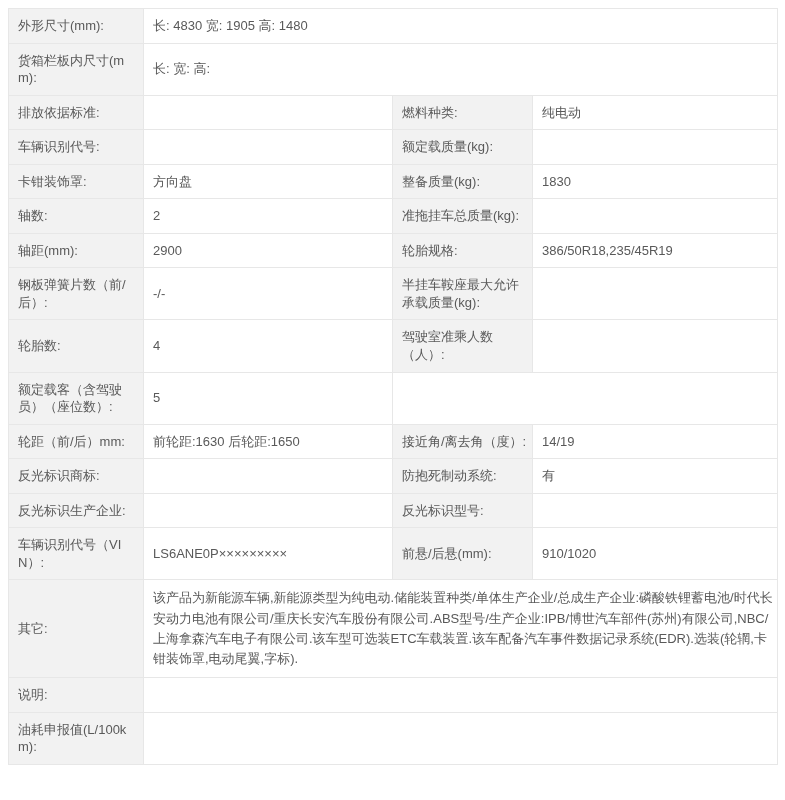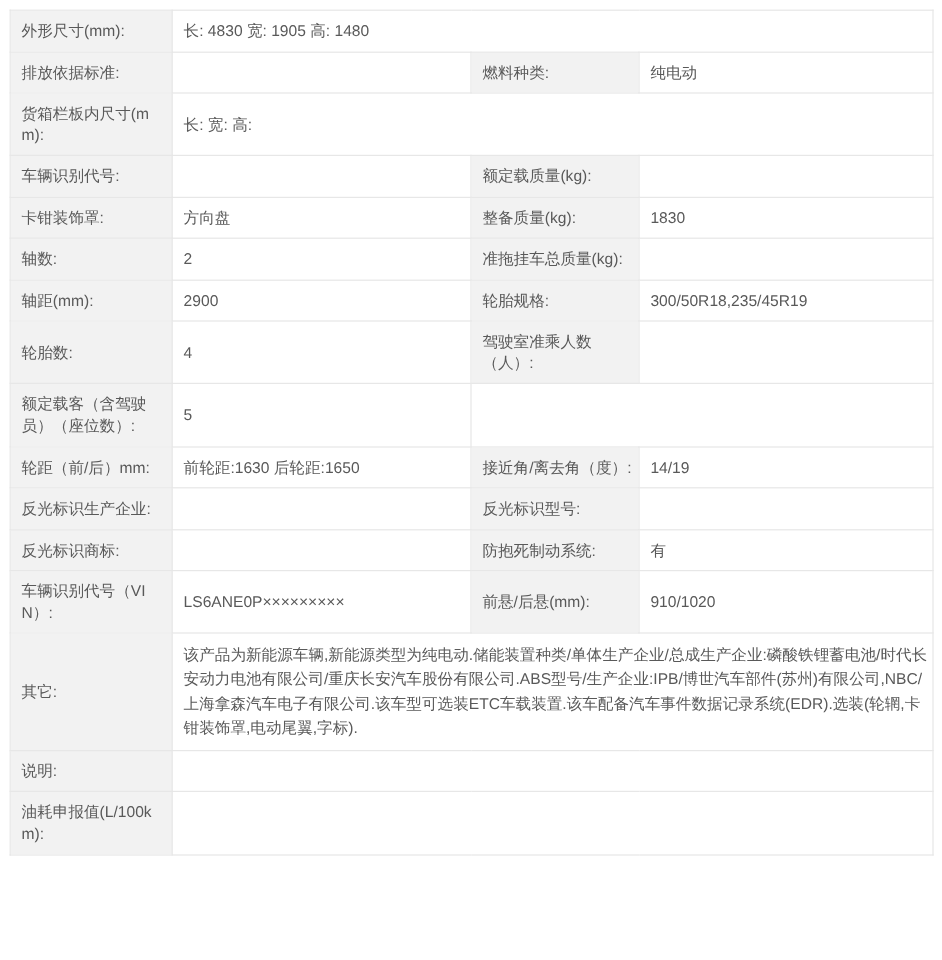--- a/index.html
+++ b/index.html
@@ -44,28 +44,28 @@
         <col style="width:249px">
         <col style="width:140px">
         <col style="width:245px">
     </colgroup>
     <tbody>
       <tr>
         <td class="lab">外形尺寸(mm):</td>
         <td class="val" colspan="3">长: 4830 宽: 1905 高: 1480</td>
       </tr>
       <tr>
+        <td class="lab">货箱栏板内尺寸(mm):</td>
+        <td class="val" colspan="3">长: 宽: 高:</td>
+      </tr>
+      <tr>
         <td class="lab">排放依据标准:</td>
         <td class="val"></td>
         <td class="lab">燃料种类:</td>
         <td class="val">纯电动</td>
-      </tr>
-      <tr>
-        <td class="lab">货箱栏板内尺寸(mm):</td>
-        <td class="val" colspan="3">长: 宽: 高:</td>
       </tr>
       <tr>
         <td class="lab">车辆识别代号:</td>
         <td class="val"></td>
         <td class="lab">额定载质量(kg):</td>
         <td class="val"></td>
       </tr>
       <tr>
         <td class="lab">卡钳装饰罩:</td>
         <td class="val">方向盘</td>
@@ -75,50 +75,56 @@
       <tr>
         <td class="lab">轴数:</td>
         <td class="val">2</td>
         <td class="lab">准拖挂车总质量(kg):</td>
         <td class="val"></td>
       </tr>
       <tr>
         <td class="lab">轴距(mm):</td>
         <td class="val">2900</td>
         <td class="lab">轮胎规格:</td>
-        <td class="val">300/50R18,235/45R19</td>
+        <td class="val">386/50R18,235/45R19</td>
+      </tr>
+      <tr>
+        <td class="lab">钢板弹簧片数（前/后）:</td>
+        <td class="val">-/-</td>
+        <td class="lab">半挂车鞍座最大允许承载质量(kg):</td>
+        <td class="val"></td>
       </tr>
       <tr>
         <td class="lab">轮胎数:</td>
         <td class="val">4</td>
         <td class="lab">驾驶室准乘人数（人）:</td>
         <td class="val"></td>
       </tr>
       <tr>
         <td class="lab">额定载客（含驾驶员）（座位数）:</td>
         <td class="val">5</td>
         <td class="blank" colspan="2"></td>
       </tr>
       <tr>
         <td class="lab">轮距（前/后）mm:</td>
         <td class="val">前轮距:1630 后轮距:1650</td>
         <td class="lab">接近角/离去角（度）:</td>
         <td class="val">14/19</td>
       </tr>
       <tr>
+        <td class="lab">反光标识商标:</td>
+        <td class="val"></td>
+        <td class="lab">防抱死制动系统:</td>
+        <td class="val">有</td>
+      </tr>
+      <tr>
         <td class="lab">反光标识生产企业:</td>
         <td class="val"></td>
         <td class="lab">反光标识型号:</td>
         <td class="val"></td>
-      </tr>
-      <tr>
-        <td class="lab">反光标识商标:</td>
-        <td class="val"></td>
-        <td class="lab">防抱死制动系统:</td>
-        <td class="val">有</td>
       </tr>
       <tr>
         <td class="lab">车辆识别代号（VIN）:</td>
         <td class="val">LS6ANE0P×××××××××</td>
         <td class="lab">前悬/后悬(mm):</td>
         <td class="val">910/1020</td>
       </tr>
       <tr>
         <td class="lab">其它:</td>
         <td class="val other-cell" colspan="3">该产品为新能源车辆,新能源类型为纯电动.储能装置种类/单体生产企业/总成生产企业:磷酸铁锂蓄电池/时代长安动力电池有限公司/重庆长安汽车股份有限公司.ABS型号/生产企业:IPB/博世汽车部件(苏州)有限公司,NBC/上海拿森汽车电子有限公司.该车型可选装ETC车载装置.该车配备汽车事件数据记录系统(EDR).选装(轮辋,卡钳装饰罩,电动尾翼,字标).</td>

